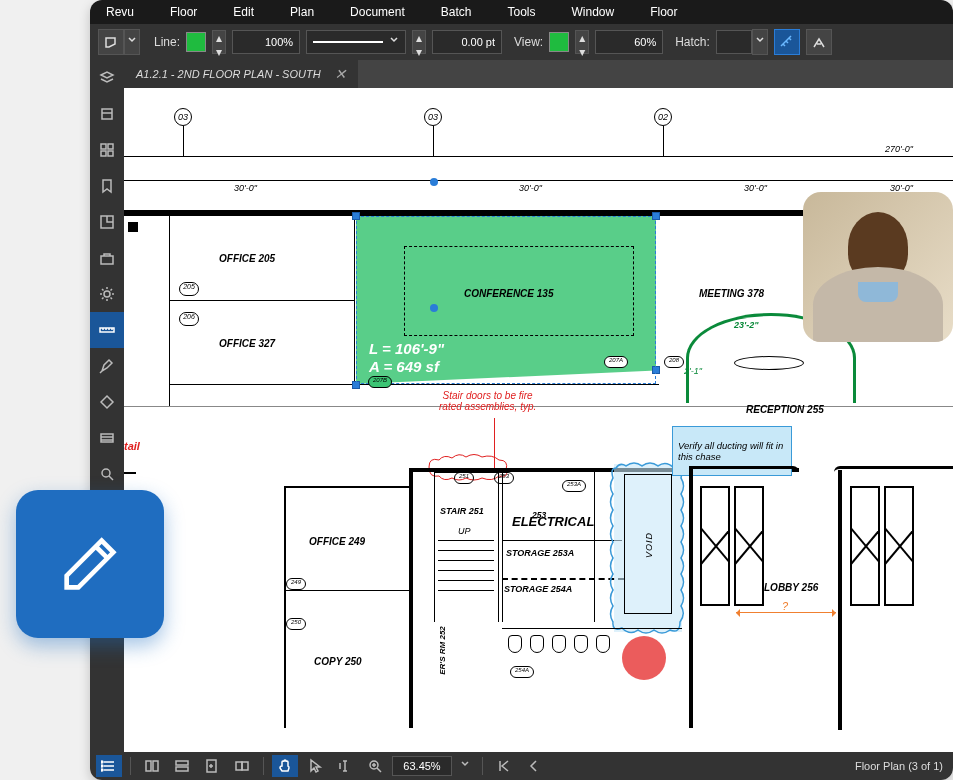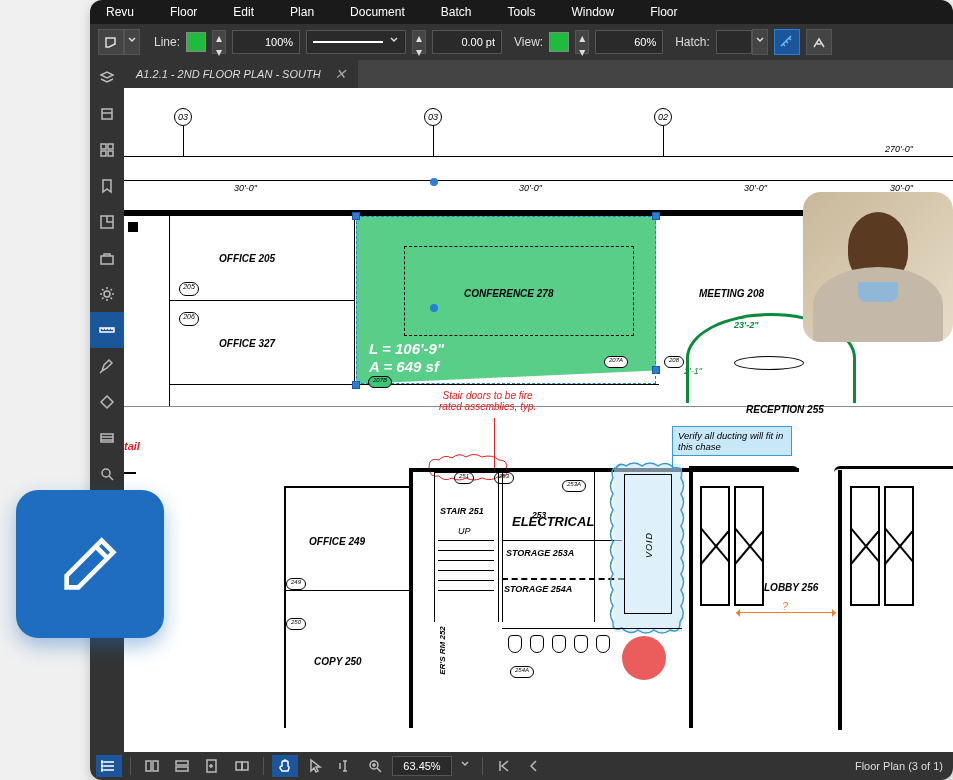--- a/index.html
+++ b/index.html
@@ -41,21 +41,21 @@
 
 .grid-line { position:absolute; background:#000;}
 .room-label { position:absolute; font-size:10px; font-weight:bold; text-align:center;}
 .dim { position:absolute; font-size:9px;}
 .grid-bubble { position:absolute; width:18px; height:18px; border:1px solid #000; border-radius:50%; background:#fff; display:flex; align-items:center; justify-content:center; font-size:9px;}
 .highlight { position:absolute; background:#3cc574; opacity:.85;}
 .handle { position:absolute; width:8px; height:8px; background:#2a7dd8; border:1px solid #1a5aa8;}
 .measure-text { position:absolute; color:#fff; font-weight:bold; font-size:15px;}
 .note-red { position:absolute; color:#e02020; font-size:10px; text-align:center;}
 .detail-red { position:absolute; color:#e02020; font-size:11px; font-weight:bold;}
-.callout { position:absolute; background:#c8e8f8; border:1px solid #3a9ad8; font-size:9.5px; padding:3px 5px;}
+.callout { position:absolute; background:#c8e8f8; border:1px solid #3a9ad8; font-size:9.5px; padding:13px 5px;}
 .arc { position:absolute; border:3px solid #0a8a3a; border-bottom:none; border-radius:50% 50% 0 0;}
 .wall { position:absolute; background:#000;}
 .wall-thick { position:absolute; background:#000; }
 .void { position:absolute; background:#c8e8f8; opacity:.6;}
 .void-text { position:absolute; font-size:9px; transform:rotate(-90deg); letter-spacing:1px;}
 .x-box { position:absolute; border:2px solid #000;}
 .x-box::before, .x-box::after { content:''; position:absolute; background:#000; width:2px; height:140%; top:-20%; left:50%;}
 .x-box::before{ transform: rotate(40deg);} 
 .x-box::after{ transform: rotate(-40deg);}
 .red-circle { position:absolute; width:44px; height:44px; background:#e84040; border-radius:50%; opacity:.85;}
@@ -256,32 +256,32 @@
         <div class="highlight" style="left:232px; top:128px; width:300px; height:168px; clip-path: polygon(0 0, 100% 0, 100% 92%, 0 100%)"></div>
 
         <div class="handle" style="left:228px; top:124px"></div>
         <div class="handle" style="left:528px; top:124px"></div>
         <div class="handle" style="left:228px; top:293px"></div>
         <div class="handle" style="left:528px; top:278px"></div>
 
         <div style="position:absolute; left:232px; top:128px; width:300px; height:168px; border:1px dashed #2a7dd8"></div>
 
         <div style="position:absolute; left:280px; top:158px; width:230px; height:90px; border:1px dashed #000"></div>
-        <div class="room-label" style="left:340px; top:200px">CONFERENCE  278</div>
+        <div class="room-label" style="left:340px; top:200px">CONFERENCE  135</div>
 
         <div class="measure-text" style="left:245px; top:252px">L = 106'-9"</div>
         <div class="measure-text" style="left:245px; top:270px">A = 649 sf</div>
 
         <div style="position:absolute;left:306px;top:216px;width:8px;height:8px;background:#2a7dd8;border-radius:50%"></div>
         <div style="position:absolute;left:306px;top:90px;width:8px;height:8px;background:#2a7dd8;border-radius:50%"></div>
 
         <div style="position:absolute;left:480px;top:268px;width:24px;height:12px;border:1px solid #000;border-radius:6px;font-size:6px;text-align:center;background:#fff">207A</div>
         <div style="position:absolute;left:244px;top:288px;width:24px;height:12px;border:1px solid #000;border-radius:6px;font-size:6px;text-align:center;background:#3cc574">207B</div>
 
-        <div class="room-label" style="left:575px; top:200px">MEETING  208</div>
+        <div class="room-label" style="left:575px; top:200px">MEETING  378</div>
         <div style="position:absolute;left:540px;top:268px;width:20px;height:12px;border:1px solid #000;border-radius:6px;font-size:6px;text-align:center">208</div>
 
         <div class="arc" style="left:562px; top:225px; width:170px; height:90px"></div>
         <div class="dim" style="left:610px; top:232px;color:#0a8a3a;font-weight:bold">23'-2"</div>
         <div class="dim" style="left:560px; top:278px;color:#0a8a3a">2'-1"</div>
         <div class="dim" style="left:742px; top:232px;color:#0a8a3a;font-weight:bold">D = 12</div>
 
         <div style="position:absolute;left:610px;top:268px;width:70px;height:14px;border:1px solid #000;border-radius:50%"></div>
 
         <div class="wall" style="left:0; top:318px; width:830px; height:1px; background:#888"></div>

